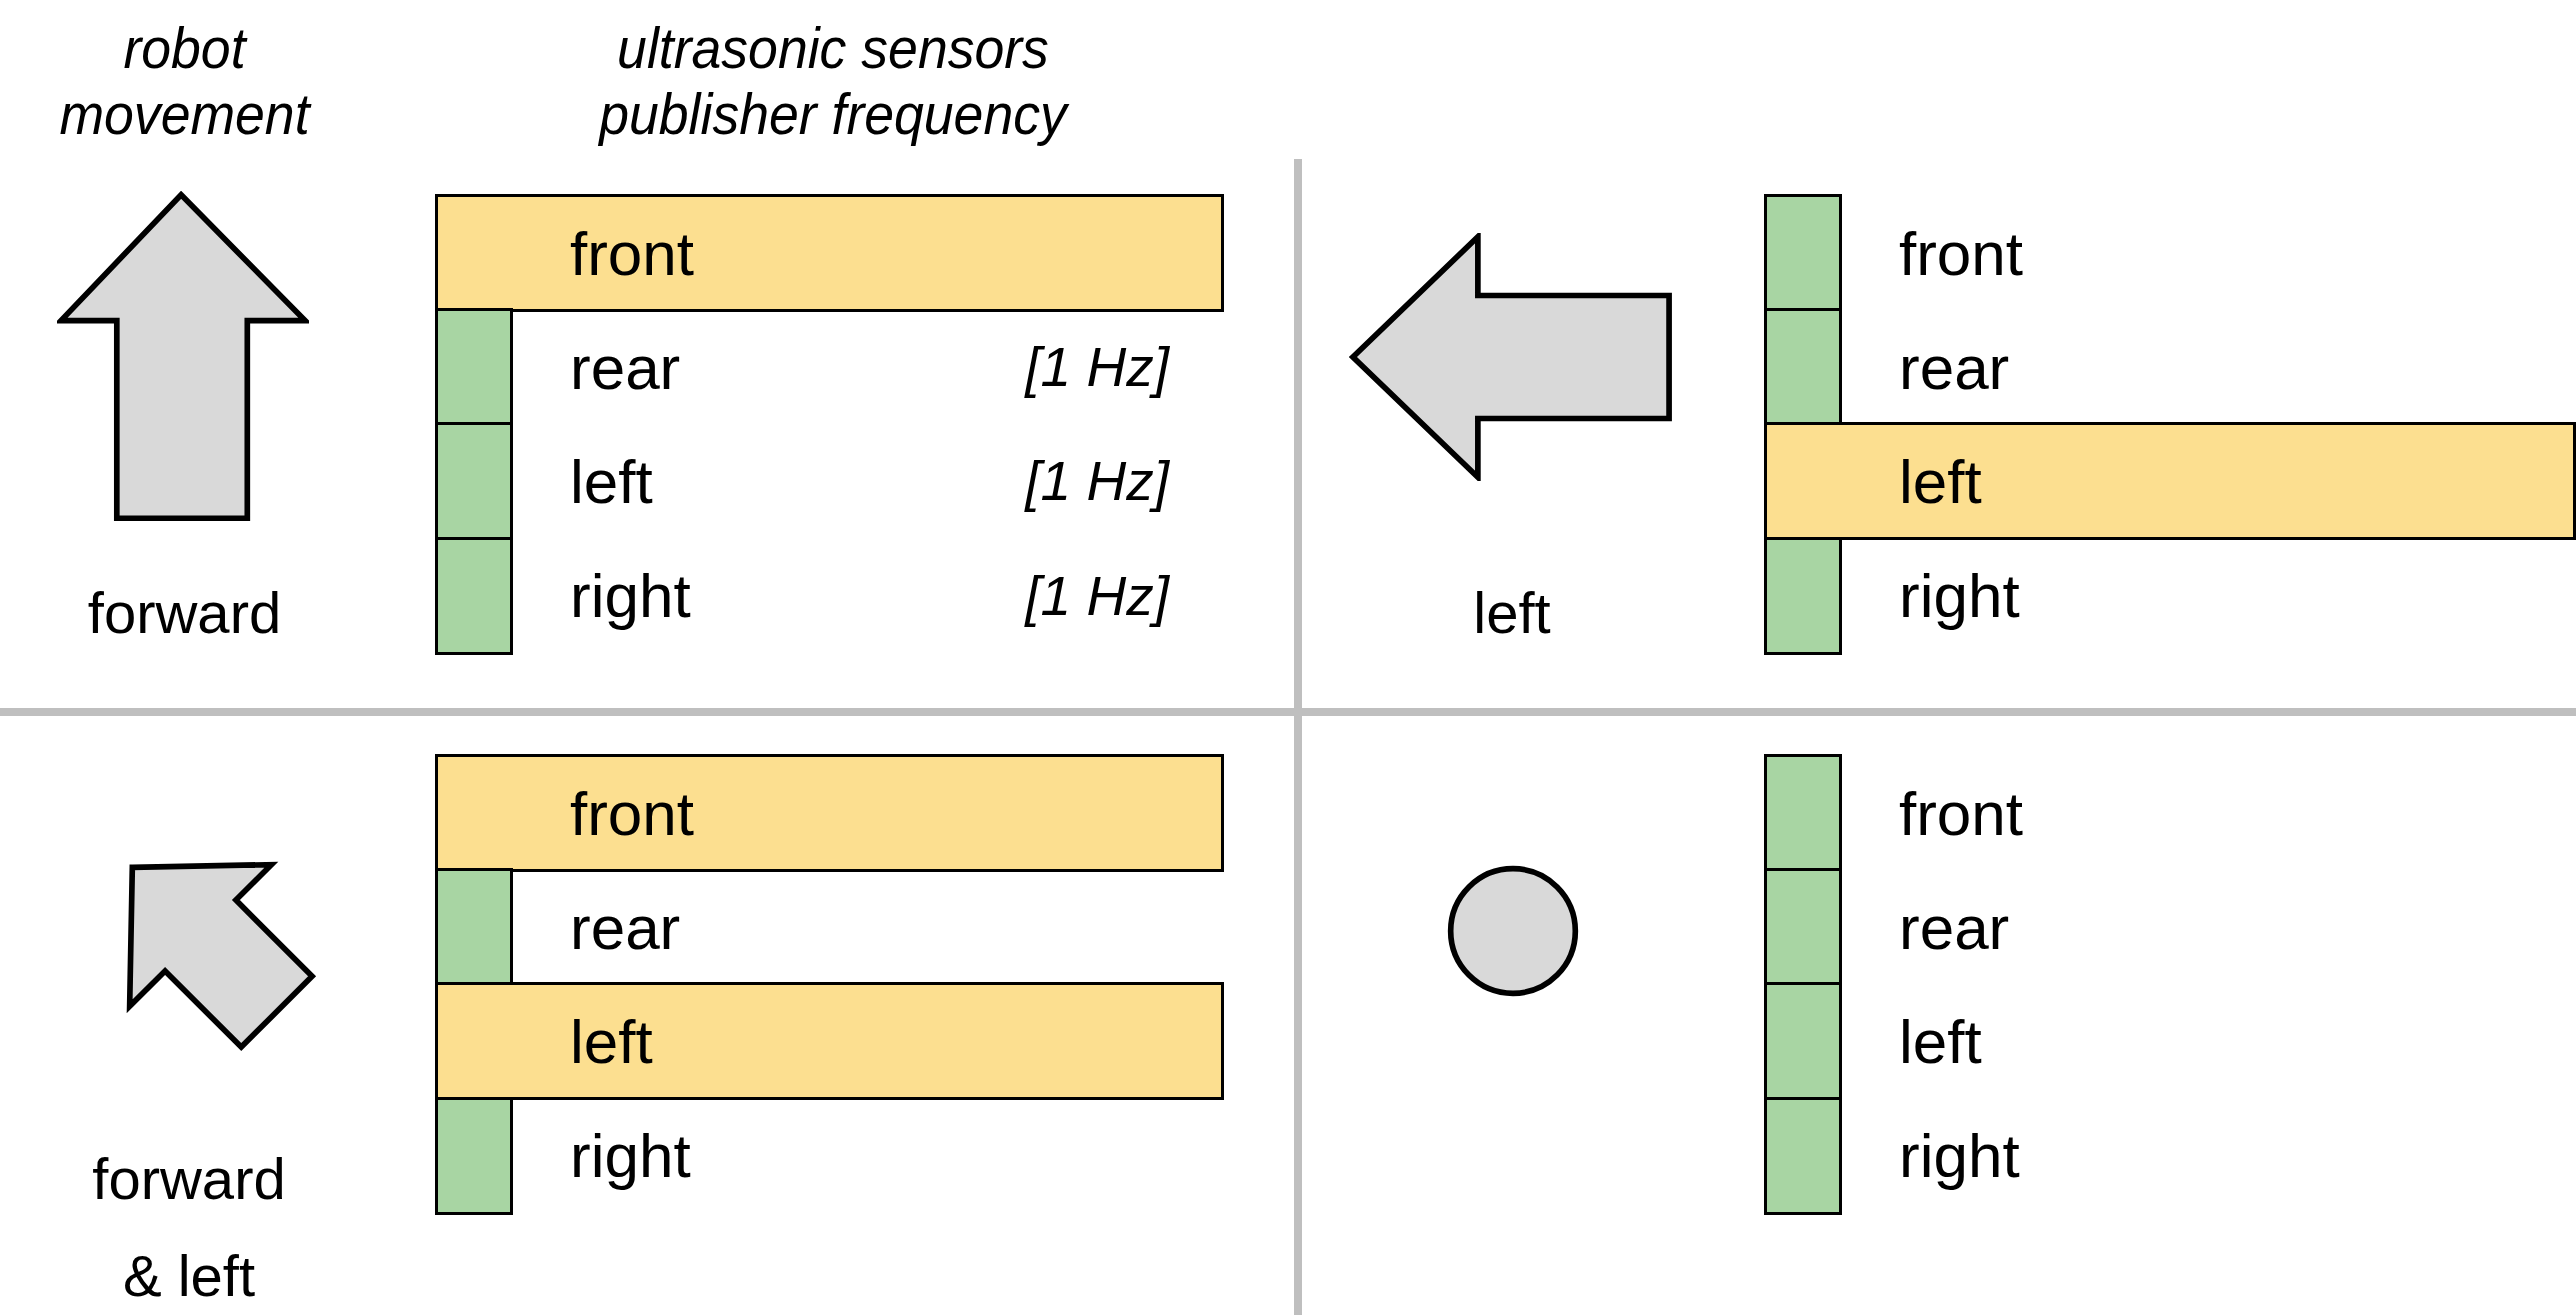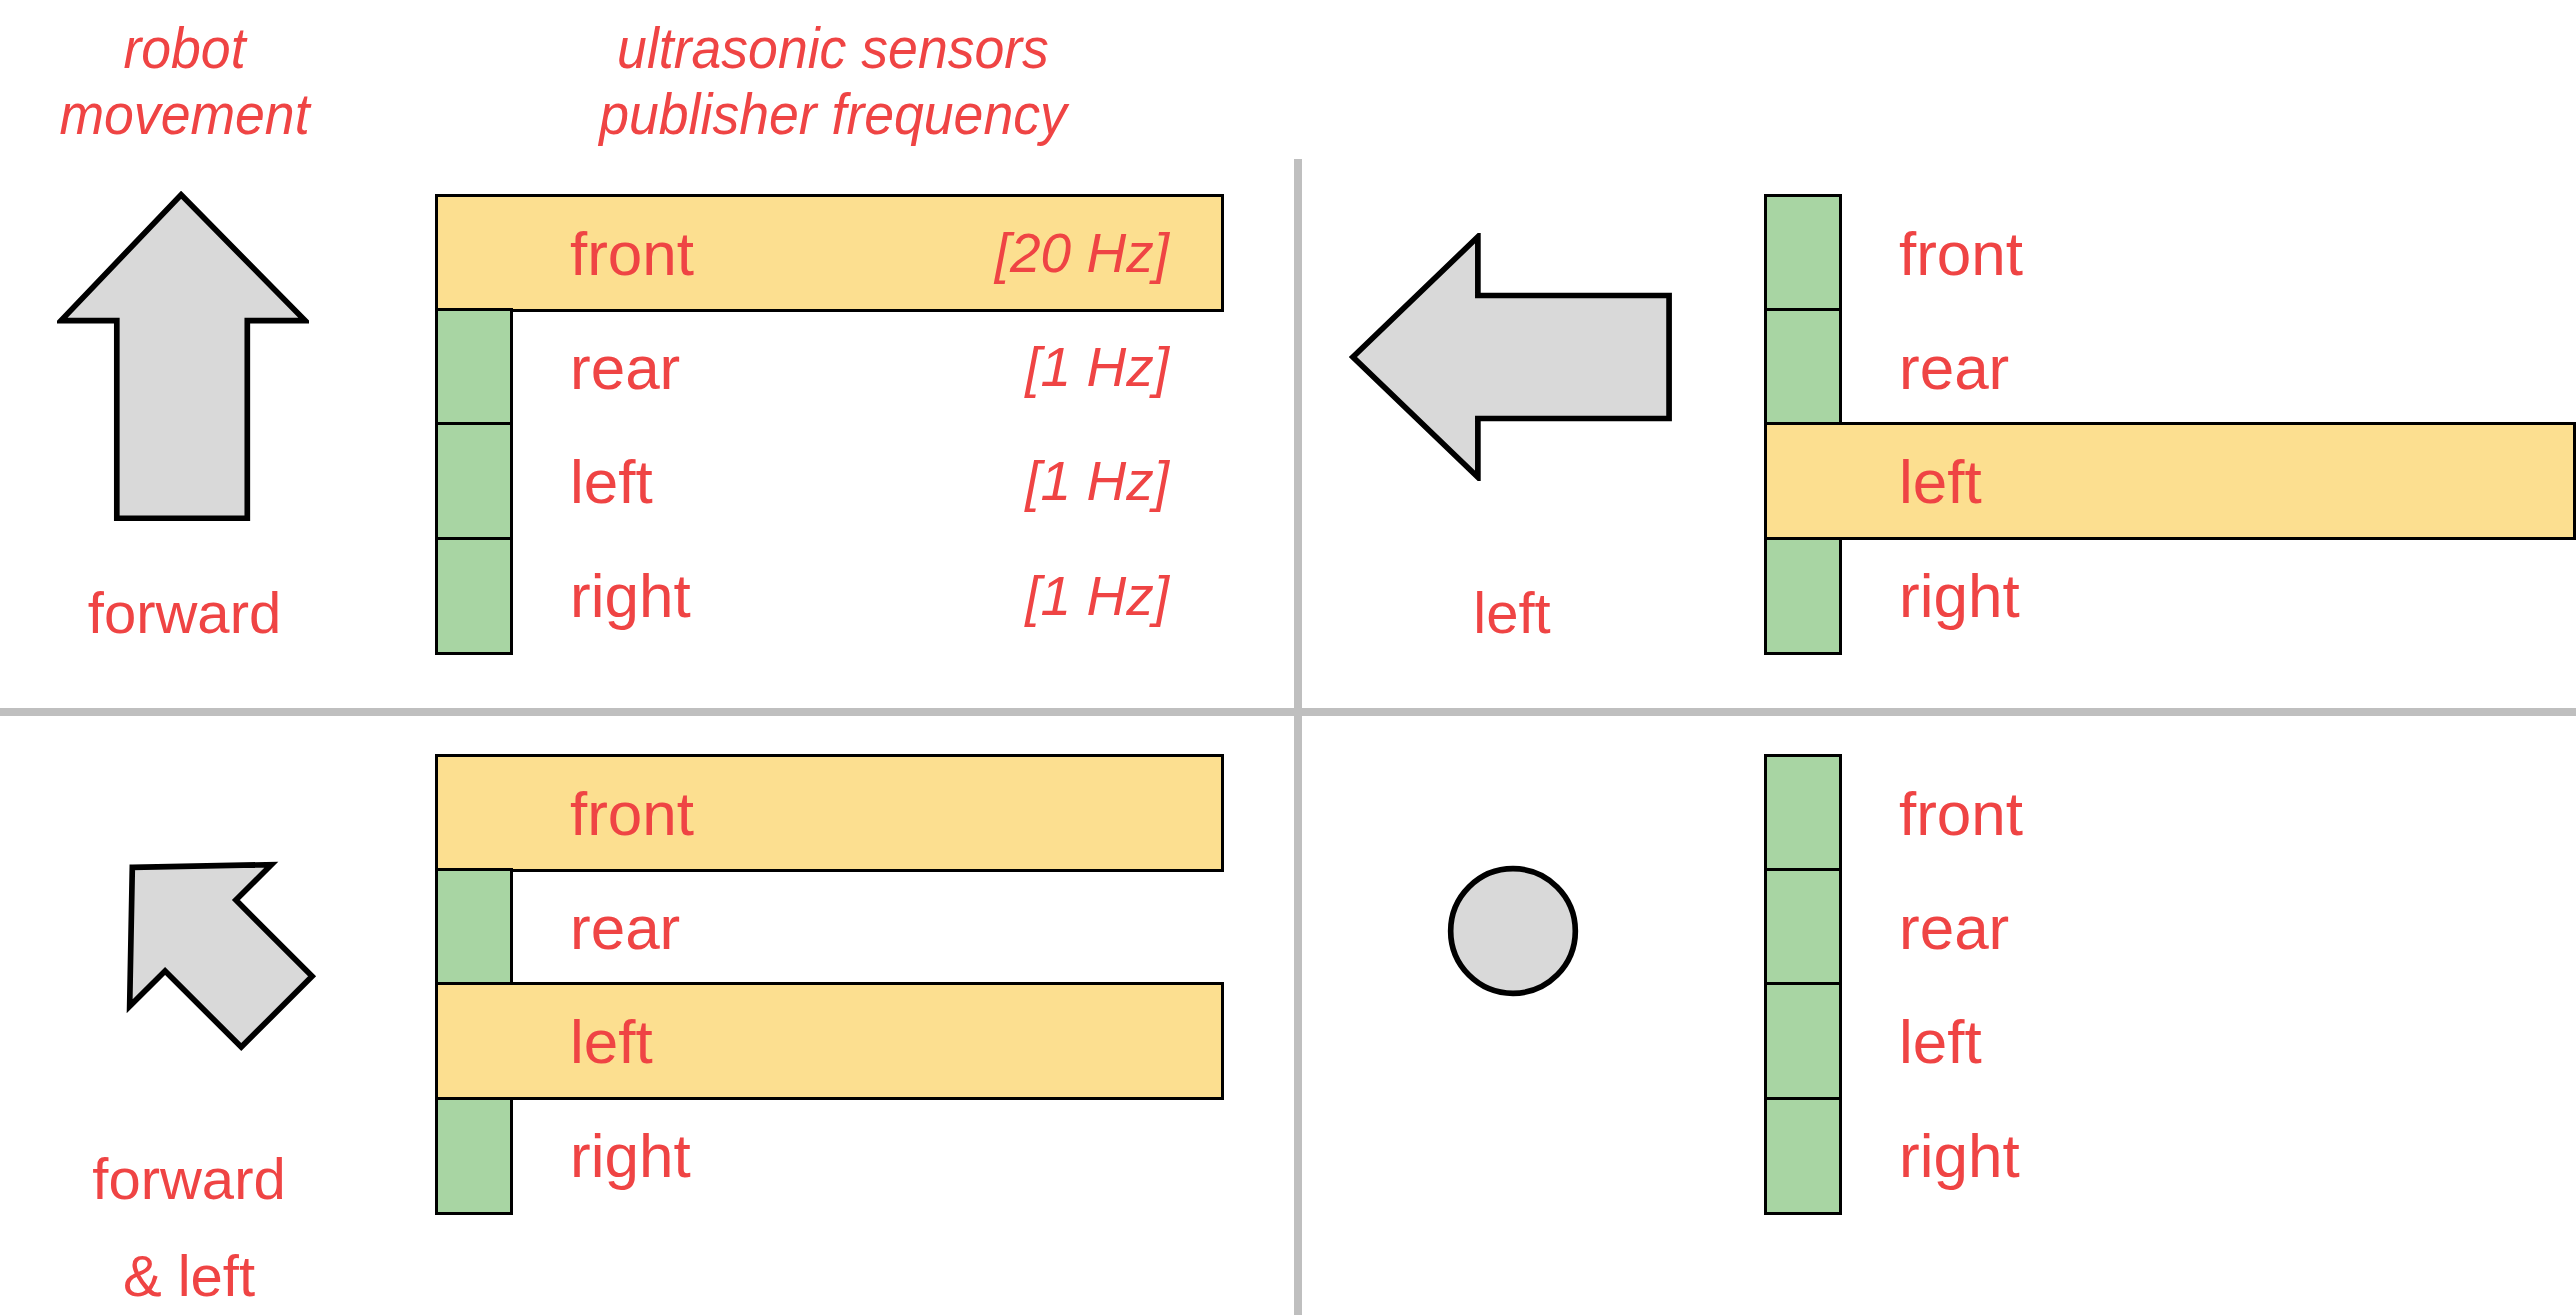--- a/index.html
+++ b/index.html
@@ -1,21 +1,21 @@
 <!DOCTYPE html>
 <html style="font-size:15px"><head>
 <meta charset="utf-8">
 <style>
   html,body{margin:0;padding:0;background:#ffffff;}
   .canvas{
     position:relative;
     width:2576px;height:1316px;
     background:#ffffff;
     font-family:"Liberation Sans","DejaVu Sans",sans-serif;
-    color:#ef4444;
+    color:#000000;
     overflow:hidden;
   }
 
   
   .header{
     position:absolute;top:15px;
     font-style:italic;font-size:57px;line-height:66px;
     text-align:center;transform:scaleX(.94);
     white-space:nowrap;
   }
@@ -98,21 +98,20 @@
       <polygon points="131,4 262,137 201,137 201,346 63,346 63,137 4,137"></polygon>
     </svg>
   </div>
   <div class="caption cap-q0">
     <div>forward</div>
   </div>
   <div class="rows rows-q0">
     <div class="row">
       <div class="bar lvl-high"></div>
       <span class="slabel">front</span>
-      <span class="freq">[20 Hz]</span>
     </div>
     <div class="row">
       <div class="bar lvl-low"></div>
       <span class="slabel">rear</span>
       <span class="freq">[1 Hz]</span>
     </div>
     <div class="row">
       <div class="bar lvl-low"></div>
       <span class="slabel">left</span>
       <span class="freq">[1 Hz]</span>

